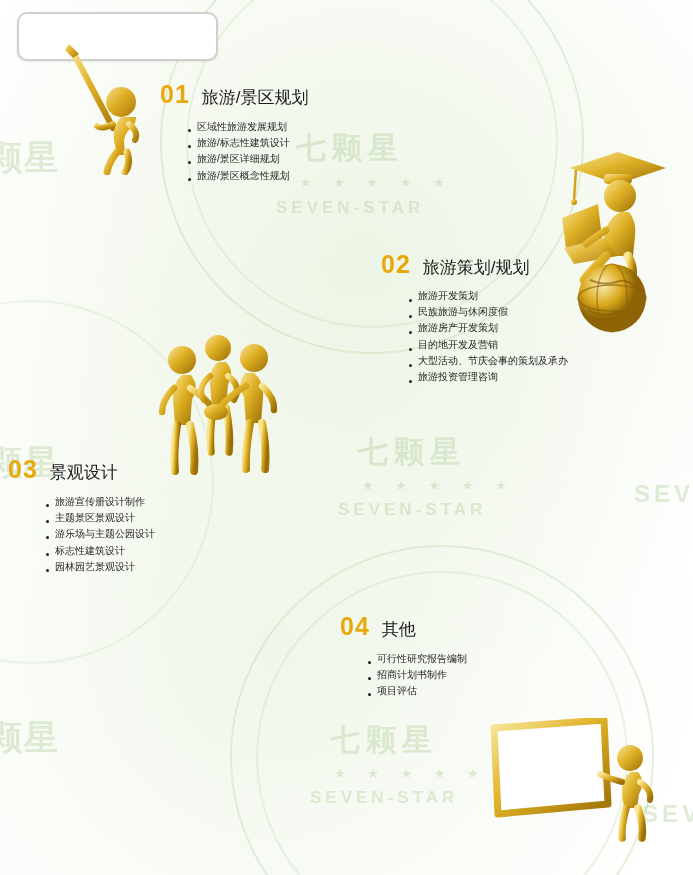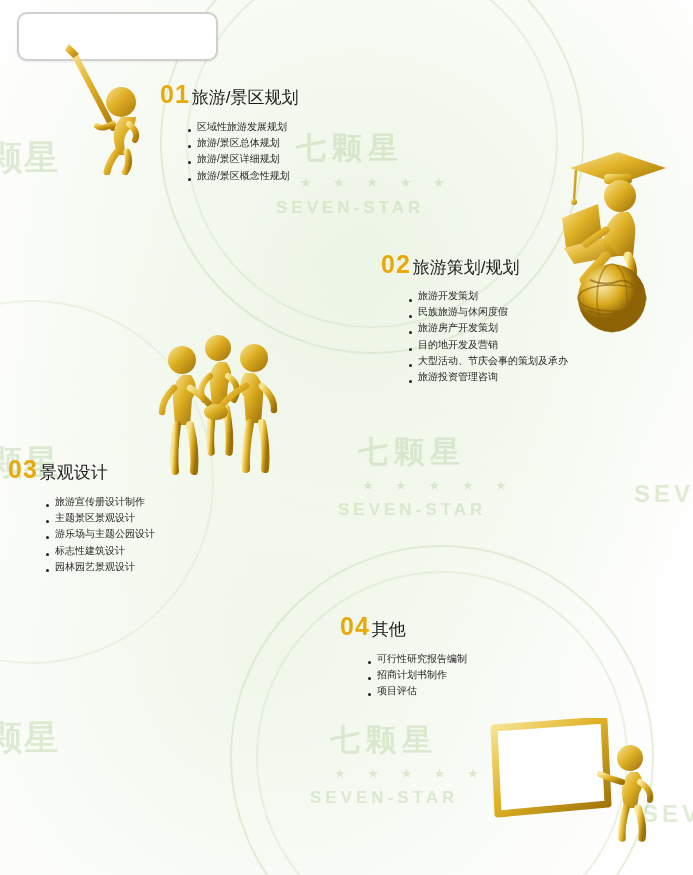--- a/index.html
+++ b/index.html
@@ -83,21 +83,21 @@
     color: #333;
     font-size: 13px;
   }
 
   
   .section { position: absolute; }
 
   .sec-head {
     display: flex;
     align-items: baseline;
-    gap: 2px;
+    gap: 12px;
     white-space: nowrap;
   }
   .sec-num {
     color: #e8a90c;
     font-size: 25px;
     font-weight: bold;
     font-family: "Liberation Sans", sans-serif;
     letter-spacing: 1px;
   }
   .sec-title {
@@ -302,21 +302,21 @@
     </svg>
   </div>
 
   <div class="section" id="sec-01">
     <div class="sec-head">
       <span class="sec-num">01</span>
       <span class="sec-title">旅游/景区规划</span>
     </div>
     <ul class="sec-list">
       <li>区域性旅游发展规划</li>
-      <li>旅游/景区总体规划</li>
+      <li>旅游/标志性建筑设计</li>
       <li>旅游/景区详细规划</li>
       <li>旅游/景区概念性规划</li>
     </ul>
   </div>
 
   <div class="section" id="sec-02">
     <div class="sec-head">
       <span class="sec-num">02</span>
       <span class="sec-title">旅游策划/规划</span>
     </div>

